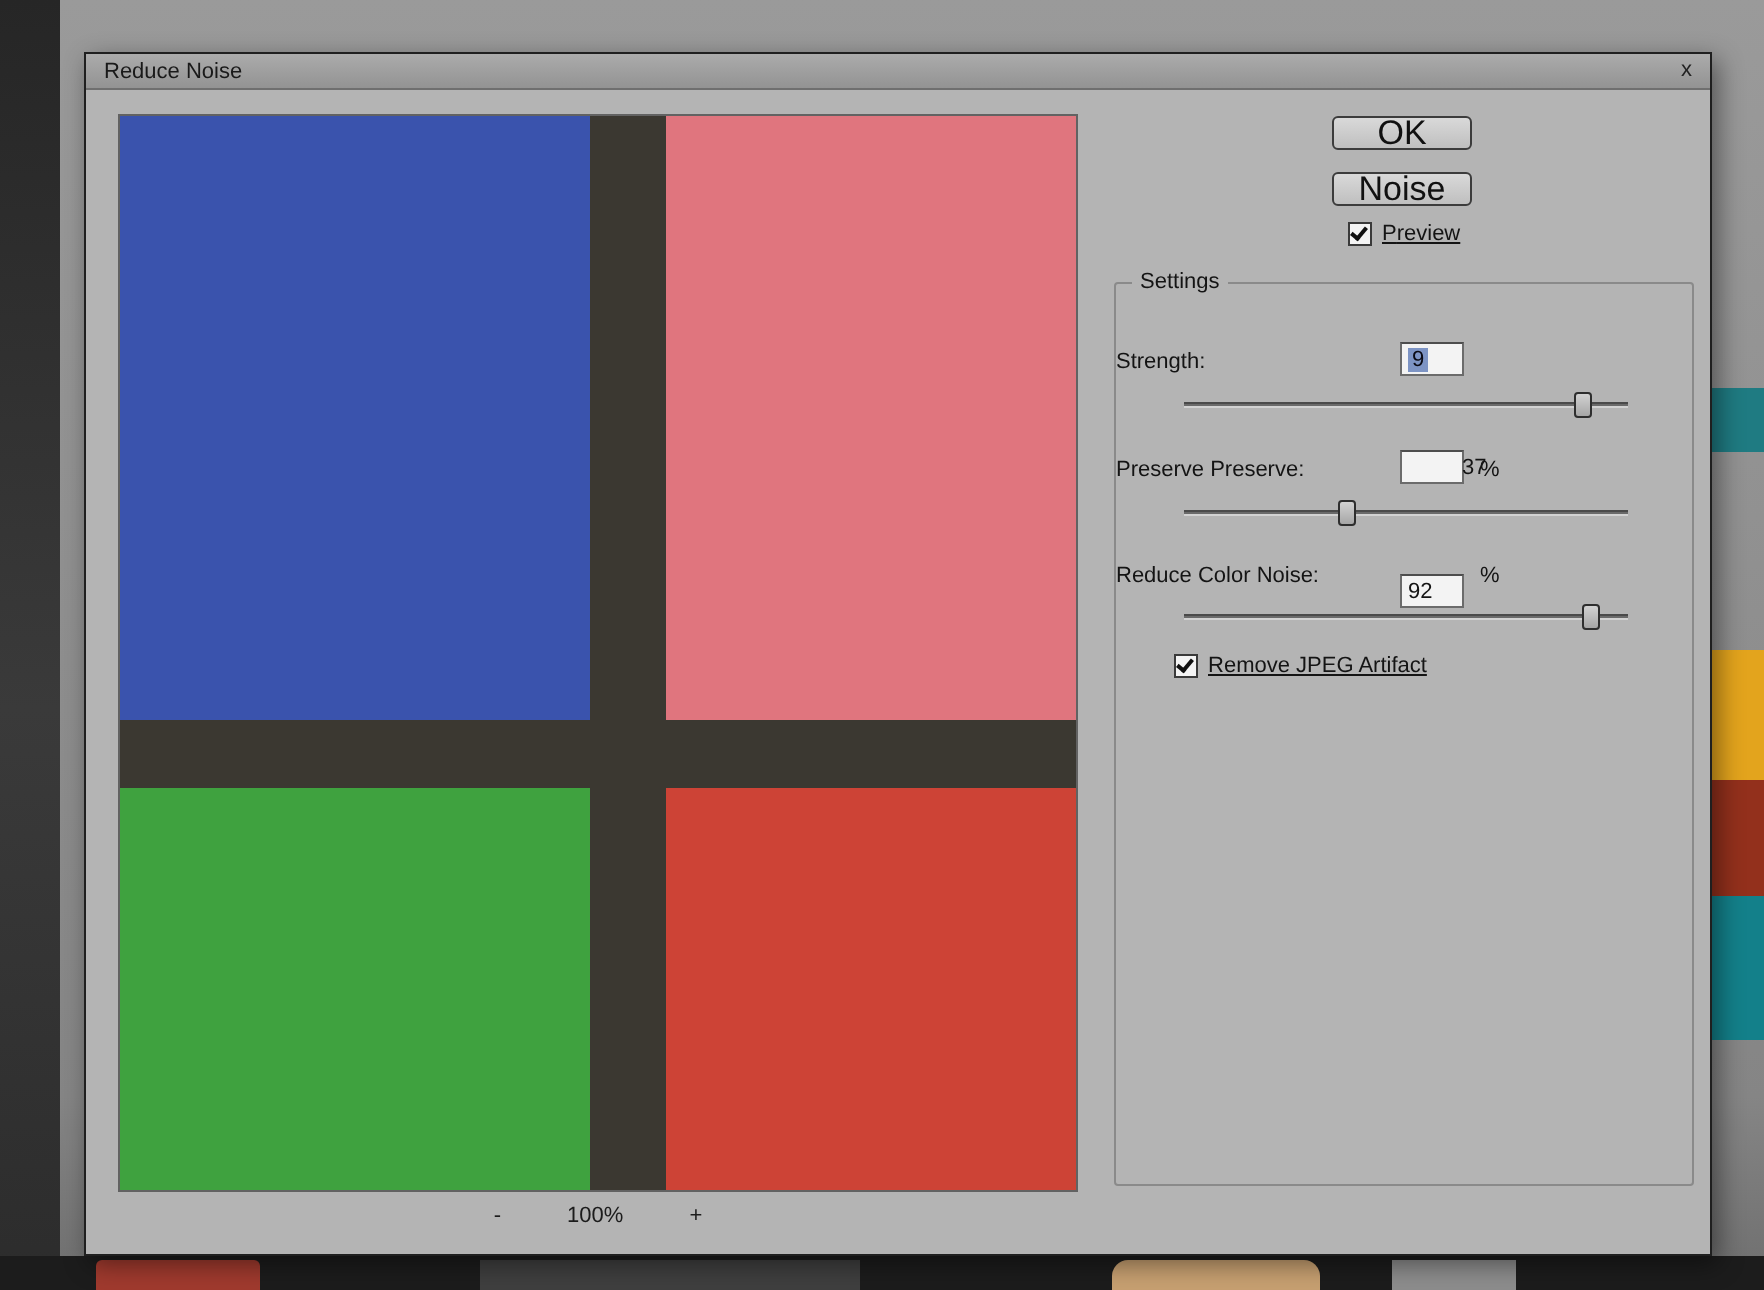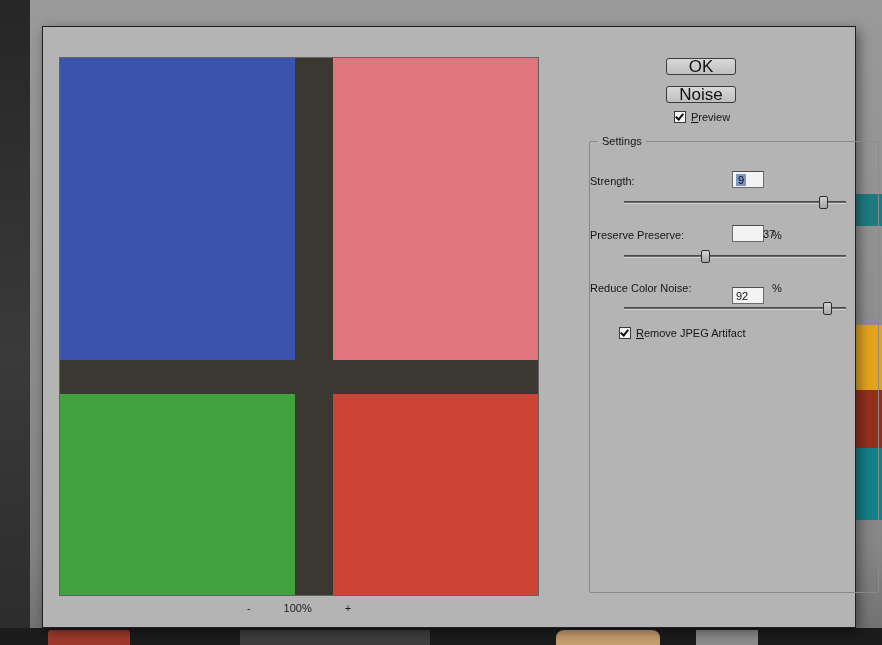--- a/index.html
+++ b/index.html
@@ -51,32 +51,32 @@
 
   
   .btn { position:absolute; left:623px; width:70px; height:17px;
          background:linear-gradient(#d9d9d9,#bfbfbf); border:1px solid #3c3c3c;
          border-radius:3px; font-family:"Liberation Sans",sans-serif; font-size:17px;
          color:#111; line-height:13px; text-align:center; }
   .btn-ok { top:31px; }
   .btn-cancel { top:59px; }
 
   
-  .checkrow { position:absolute; display:flex; align-items:center; gap:5px; }
+  .checkrow { position:absolute; display:flex; align-items:center; gap:5px;text-decoration:underline; }
   .preview-check { left:631px; top:84px; }
   .checkbox { position:relative; width:12px; height:12px; background:#f4f4f4;
               border:1px solid #3a3a3a; flex:0 0 auto; }
   .checkmark { position:absolute; left:2px; top:0px; width:5px; height:8px;
                border-right:2px solid #101010; border-bottom:2px solid #101010;
                transform:rotate(40deg); }
   .u { text-decoration:underline; }
 
   
   .group { position:absolute; left:514px; top:114px; width:290px; height:452px;
-           border:1px solid #8a8a8a; border-radius:2px;margin-left:32px; }
+           border:1px solid #8a8a8a; border-radius:2px; }
   .group-label { position:absolute; top:-7px; left:8px; background:#b4b4b4; padding:0 4px; }
 
   .flabel { position:absolute; left:0; width:139px; text-align:left; }
   .lb-strength { top:33px; }
   .lb-preserve { top:87px; }
   .lb-reduce   { top:140px; }
 
   .numbox { position:absolute; left:142px; width:32px; height:17px; background:#f3f3f3;
             border:1px solid #6b6b6b; border-top-color:#4d4d4d;
             display:flex; align-items:center; padding-left:3px; }
@@ -112,20 +112,24 @@
   <div class="bg-patch bg-teal-2"></div>
   <div class="bg-bottom">
     <div class="bg-blob blob-red"></div>
     <div class="bg-blob blob-gray-1"></div>
     <div class="bg-blob blob-hair"></div>
     <div class="bg-blob blob-gray-2"></div>
   </div>
 
   <div class="dialog">
 
+    <div class="titlebar">
+      <span class="title">Reduce Noise</span>
+      <span class="close">x</span>
+    </div>
 
     <div class="preview">
       <div class="quad q-tl" style="background: rgb(58, 83, 173);"></div>
       <div class="quad q-tr" style="background: rgb(224, 117, 126);"></div>
       <div class="quad q-bl" style="background: rgb(63, 162, 63);"></div>
       <div class="quad q-br" style="background: rgb(205, 67, 54);"></div>
       <div class="bar-v" style="background: rgb(59, 56, 49);"></div>
       <div class="bar-h" style="background: rgb(59, 56, 49);"></div>
     </div>
 

